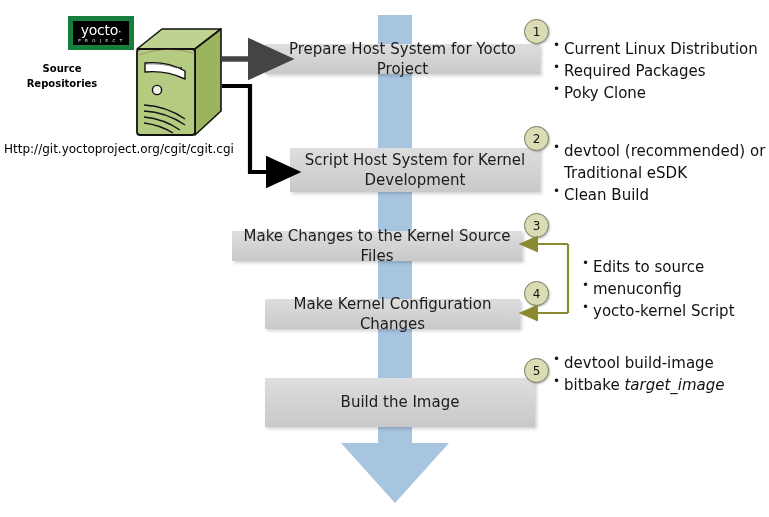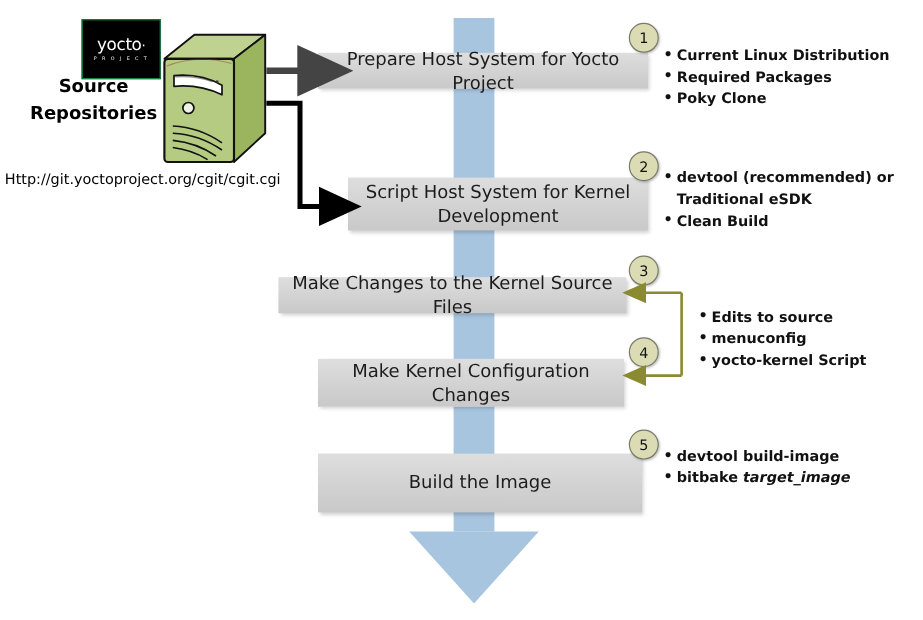--- a/index.html
+++ b/index.html
@@ -37,23 +37,23 @@
     border-right: 54px solid transparent;
     border-top: 60px solid #a8c5e0;
   }
 
   
   .yocto-logo {
     position: absolute;
     left: 68px;
     top: 16px;
     width: 66px;
-    height: 50px;
+    height: 34px;
     background: #000000;
-    border: 1px solid #15803d;
+    border: 5px solid #15803d;
     display: flex;
     flex-direction: column;
     align-items: center;
     justify-content: center;
     box-sizing: border-box;
   }
   .yocto-logo .yl-main {
     color: #ffffff;
     font-size: 14px;
     letter-spacing: -0.3px;
@@ -68,26 +68,26 @@
     color: #ffffff;
     font-size: 4px;
     letter-spacing: 1.6px;
     margin-top: 2px;
     line-height: 1;
   }
 
   
   .src-label {
     position: absolute;
-    left: 16px;
+    left: 0;
     top: 62px;
     width: 124px;
     text-align: center;
     font-weight: bold;
-    font-size: 15px;
+    font-size: 10px;
     color: #000000;
     line-height: 1.45;
   }
   .src-url {
     position: absolute;
     left: 4px;
     top: 142px;
     font-size: 12px;
     color: #000000;
     white-space: nowrap;
@@ -113,21 +113,21 @@
     text-align: center;
     color: #1c1c1c;
     font-size: 15px;
     line-height: 1.35;
     box-sizing: border-box;
     padding: 0 8px;
   }
   #box1 { left: 265px; top: 44px;  width: 275px; height: 30px; }
   #box2 { left: 290px; top: 148px; width: 250px; height: 44px; }
   #box3 { left: 232px; top: 231px; width: 290px; height: 30px; }
-  #box4 { left: 265px; top: 299px; width: 255px; height: 40px; }
+  #box4 { left: 265px; top: 299px; width: 255px; height: 30px; }
   #box5 { left: 265px; top: 378px; width: 270px; height: 49px; }
 
   
   .numcircle {
     position: absolute;
     width: 25px;
     height: 25px;
     border-radius: 50%;
     background: #dcdcb4;
     border: 1.5px solid #7a7a6a;
@@ -141,24 +141,23 @@
   }
   #circ1 { left: 524px; top: 19px; }
   #circ2 { left: 524px; top: 126px; }
   #circ3 { left: 524px; top: 213px; }
   #circ4 { left: 524px; top: 281px; }
   #circ5 { left: 524px; top: 358px; }
 
   
   .notes {
     position: absolute;
-    font-size: 12px;
+    font-size: 15px;
     color: #111111;
     line-height: 1.48;
-    font-weight: bold;
   }
   .notes ul {
     margin: 0;
     padding: 0 0 0 13px;
     list-style: none;
   }
   .notes li {
     position: relative;
     padding-left: 0;
     white-space: nowrap;
@@ -173,21 +172,21 @@
   .notes li .cont {
     display: block;
     white-space: nowrap;
   }
   .notes li .cont::before { content: none; }
   .ital { font-style: italic; }
 
   #notes1 { left: 551px; top: 38px; }
   #notes2 { left: 551px; top: 140px; }
   #notes34 { left: 580px; top: 256px; }
-  #notes5 { left: 551px; top: 372px; }
+  #notes5 { left: 551px; top: 352px; }
 
   
   #connectors {
     position: absolute;
     left: 0;
     top: 0;
     width: 769px;
     height: 517px;
     pointer-events: none;
   }

